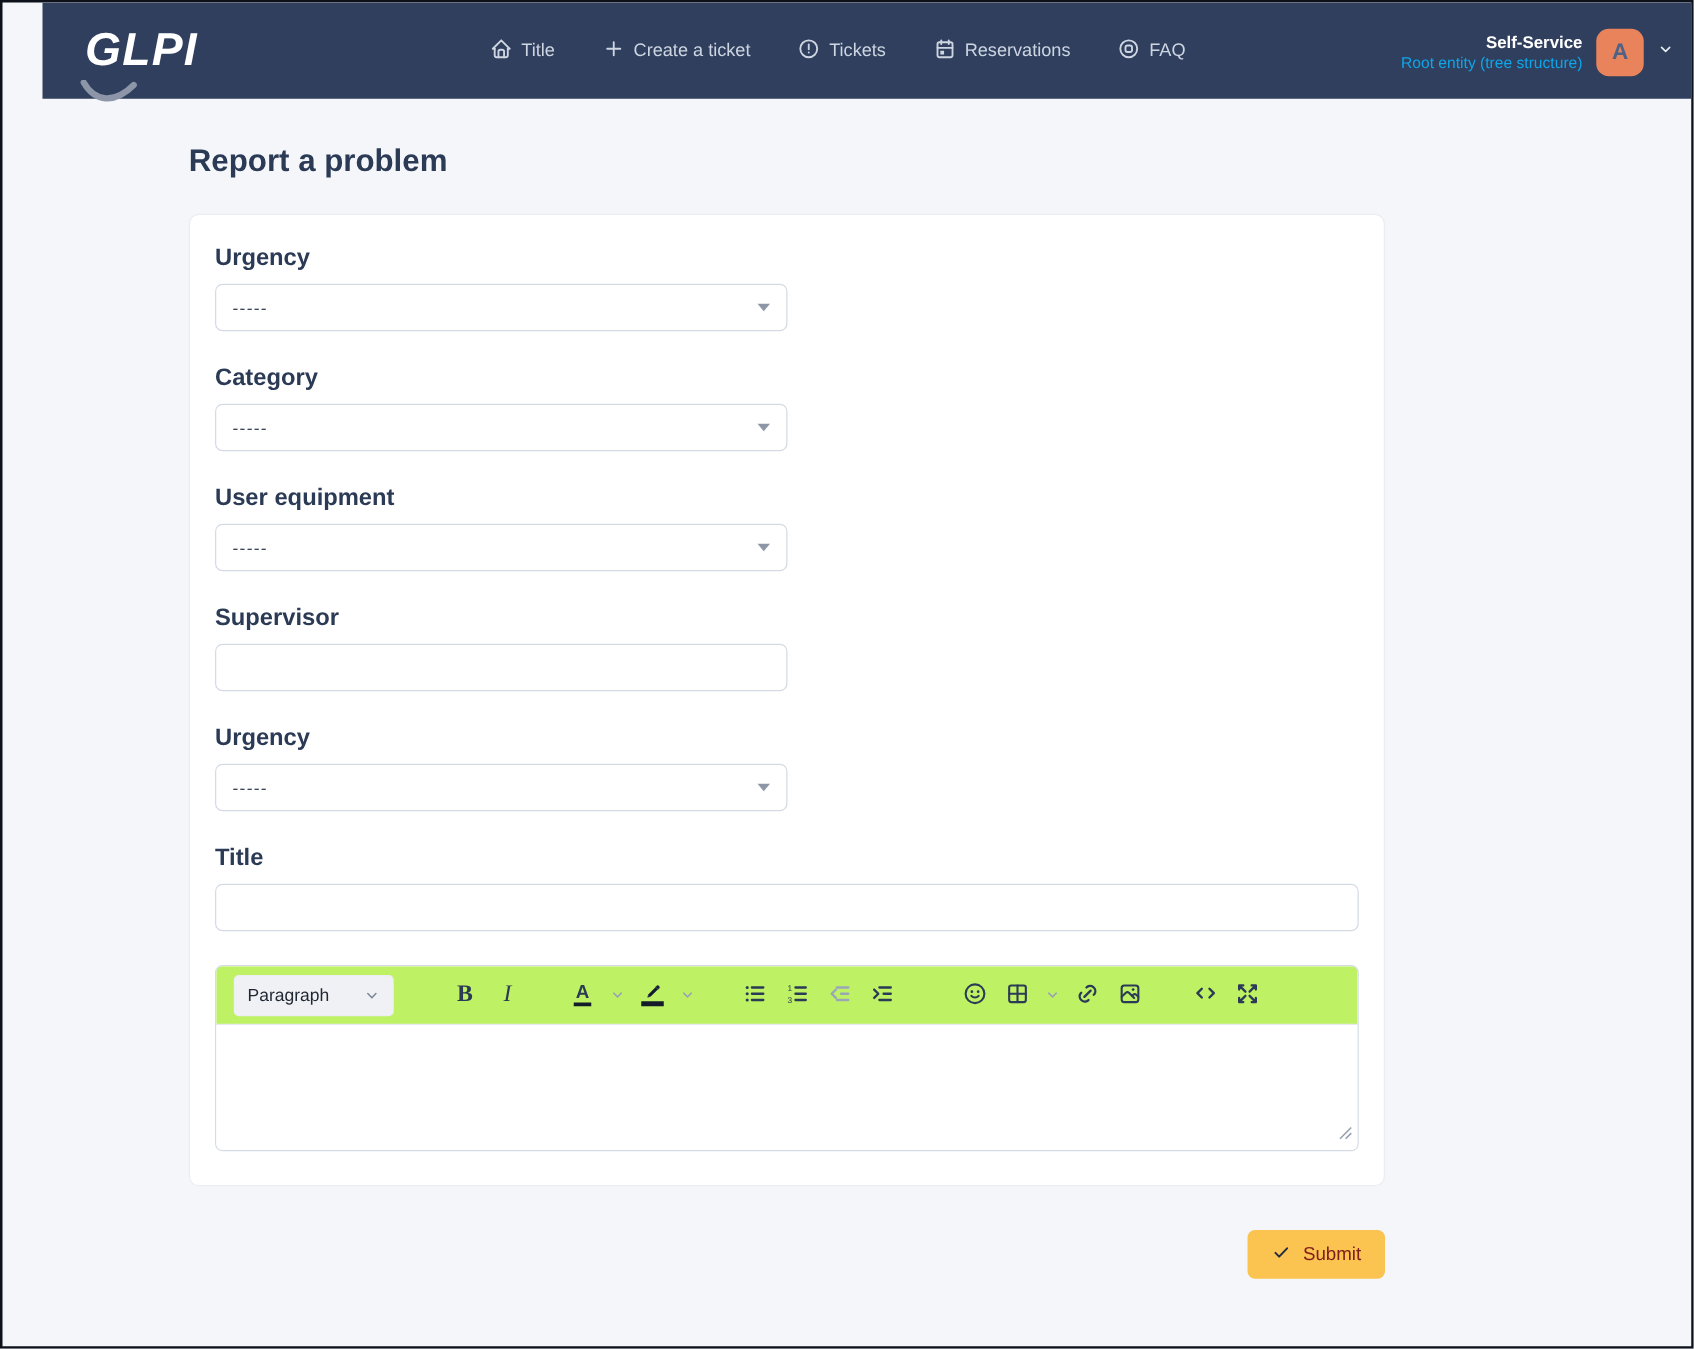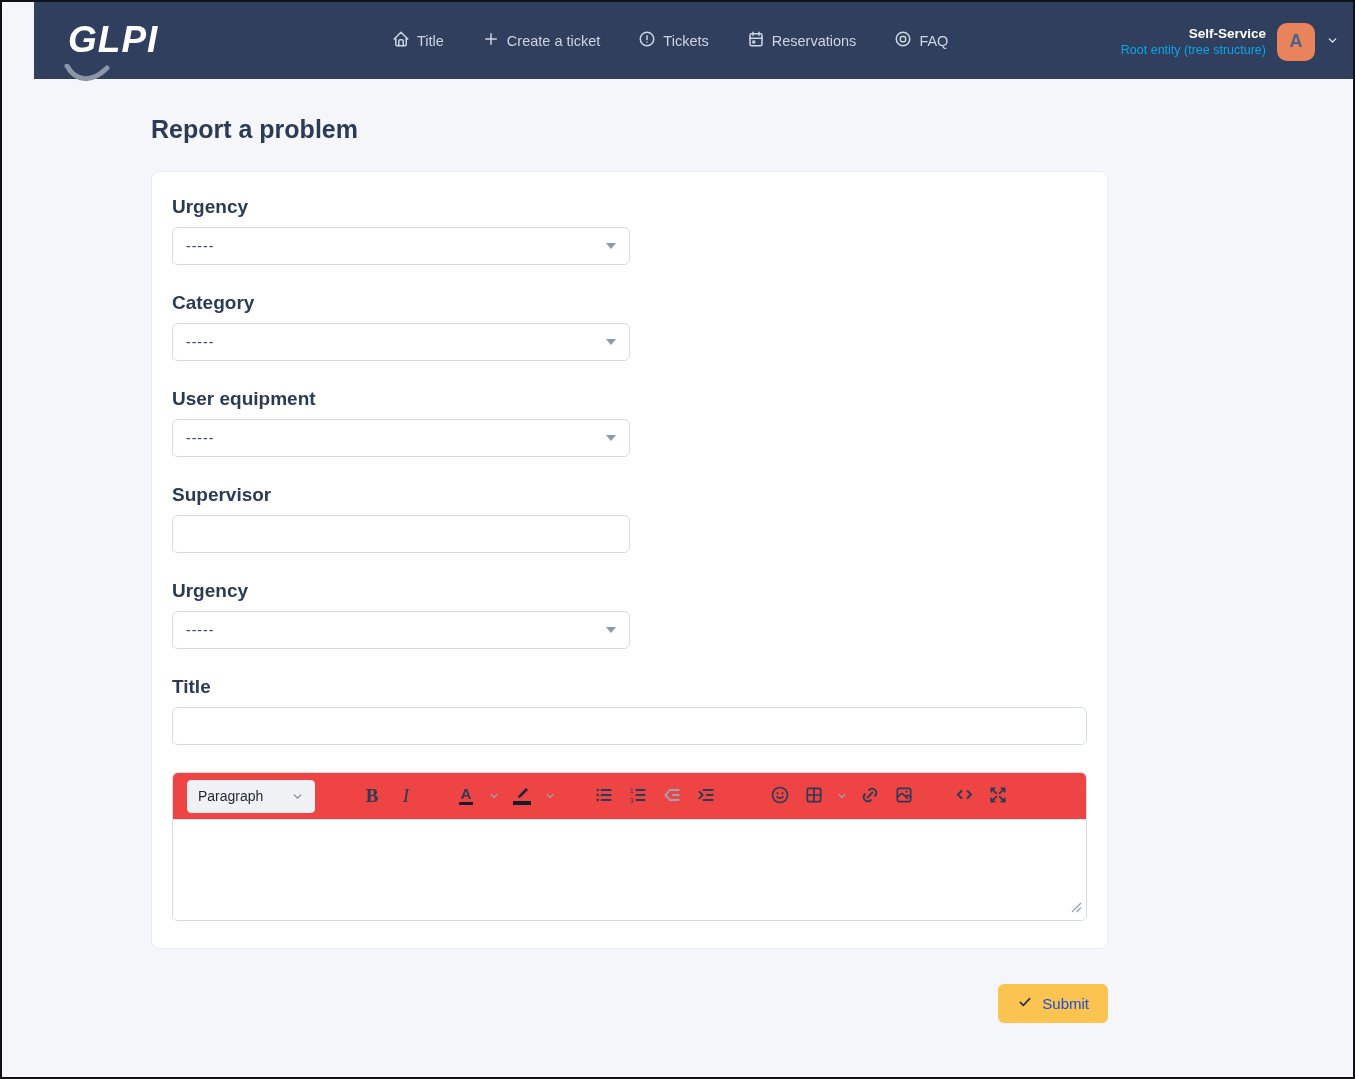--- a/index.html
+++ b/index.html
@@ -73,21 +73,21 @@
   }
   .w-sel { width:458px; }
   .w-full { width:100%; }
   
   .editor {
     border:1px solid #d5dbe4; border-radius:6px; background:#fff;
     overflow:hidden; position:relative;
   }
   .toolbar {
     display:flex; align-items:center; padding:7px 14px; height:47px;
-    border-bottom:1px solid #e6e9ee; background:#ef4444;
+    border-bottom:1px solid #e6e9ee; background:#bef264;
   }
   .para-btn {
     display:flex; align-items:center; justify-content:space-between;
     width:128px; height:33px; background:#f0f1f4; border:1px solid #eceef1;
     border-radius:4px; padding:0 10px; font-size:14px; color:#1f2633;
     cursor:pointer; font-family:"Liberation Sans", sans-serif;
   }
   .para-btn svg { stroke:#7a8494; }
   .tb {
     width:34px; height:33px; border:none; background:transparent;
@@ -107,21 +107,21 @@
   .tb-caret { width:22px; }
   .tb-caret svg { stroke:#9aa3b2; } .gap-m { margin-left:26px; } .gap-l { margin-left:40px; }
   .editor-body { height:100px; background:#fff; cursor:text; }
   .resize-handle { position:absolute; right:4px; bottom:3px; cursor:nwse-resize; }
   .resize-handle svg { stroke:#9aa3b2; }
   
   .submit-row { display:flex; justify-content:flex-end; margin-top:35px; }
   .submit-btn {
     display:flex; align-items:center; gap:9px; background:#fbc34f;
     border:none; border-radius:6px; padding:0 19px; height:39px;
-    font-size:15px; color:#1d4ed8; cursor:pointer; font-weight:400;
+    font-size:15px; color:#7f1d1d; cursor:pointer; font-weight:400;
     font-family:"Liberation Sans", sans-serif;
   }
   .submit-btn svg { stroke:#232e44; }
 </style>
 </head>
 <body>
 
 <div class="viewport">
 
   <header class="navbar">

